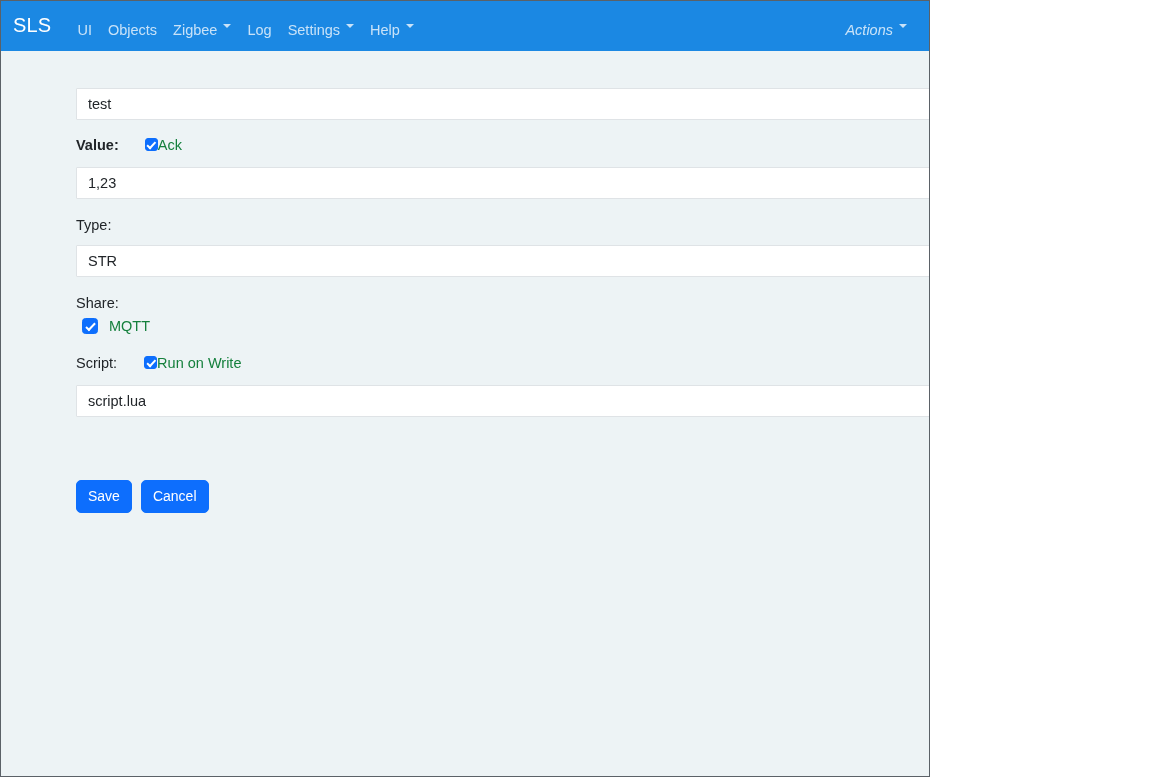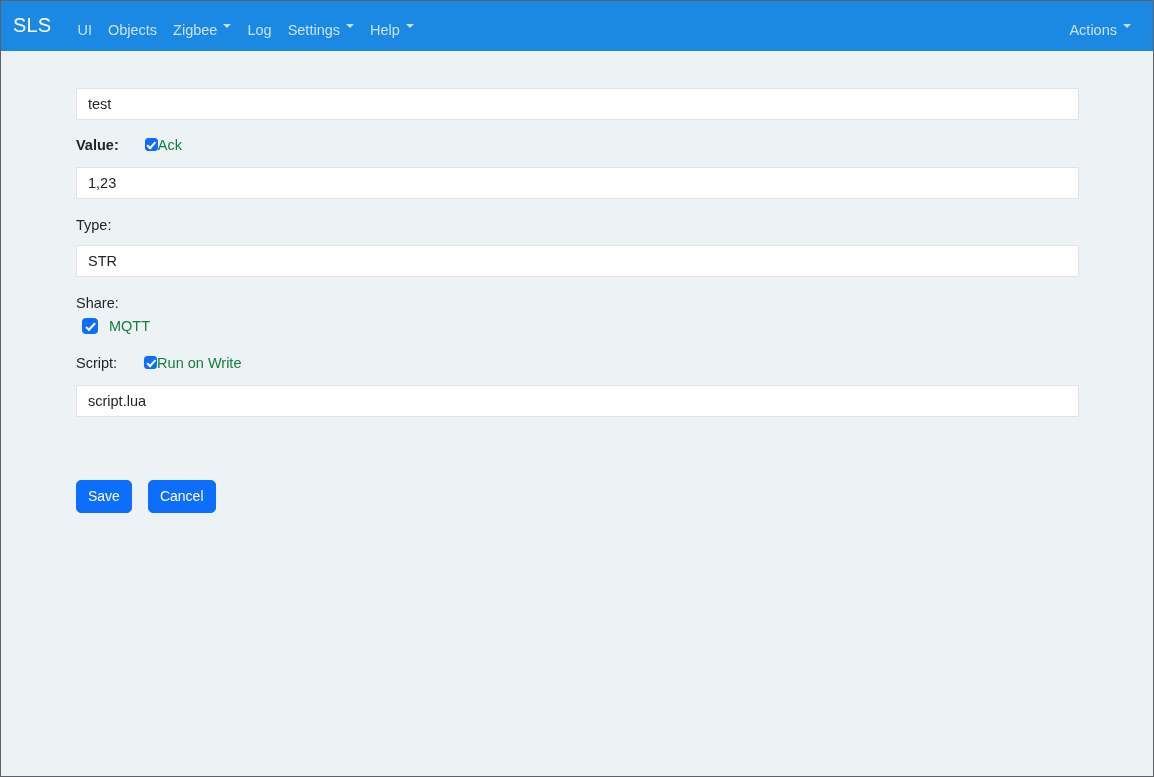--- a/index.html
+++ b/index.html
@@ -12,21 +12,21 @@
     height: 777px;
     overflow: hidden;
     font-family: "Liberation Sans", sans-serif;
   }
 
   
   .window {
     position: absolute;
     left: 0;
     top: 0;
-    width: 1154px;
+    width: 930px;
     height: 777px;
     box-sizing: border-box;
     border-left: 1px solid #5b6167;
     border-right: 1px solid #5b6167;
     border-bottom: 1px solid #5b6167;
     border-top: 1px solid #5b6167;
     background: #edf3f5;
     overflow: hidden;
   }
 
@@ -75,20 +75,21 @@
     border-right: 4px solid transparent;
     border-top: 4.5px solid currentColor;
     margin-left: 6px;
     position: relative;
     top: 1px;
   }
   .nav-right {
     display: flex;
     align-items: center;
     margin-left: auto;
+    font-style: italic;
   }
 
   
   .content {
     position: absolute;
     left: 0;
     top: 50px;
     right: 0;
     bottom: 0;
     background: #edf3f5;
@@ -303,21 +304,21 @@
         <span class="field-label">Script:</span>
         <span style="display:inline-block;width:27px;"></span>
         <input class="cb-small" type="checkbox" checked="" style="">
         <span class="cb-text-tight">Run on Write</span>
       </div>
       <div style="height:12px;"></div>
       <input class="text-input" type="text" value="script.lua" style="">
 
       <div style="height:63px;"></div>
 
-      <div style="display:flex;align-items:center;gap:16px;">
+      <div style="display:flex;align-items:center;gap:9px;">
         <button class="btn">Save</button>
         <button class="btn">Cancel</button>
       </div>
 
     </div>
   </div>
 
 </div>
 
 </body></html>

